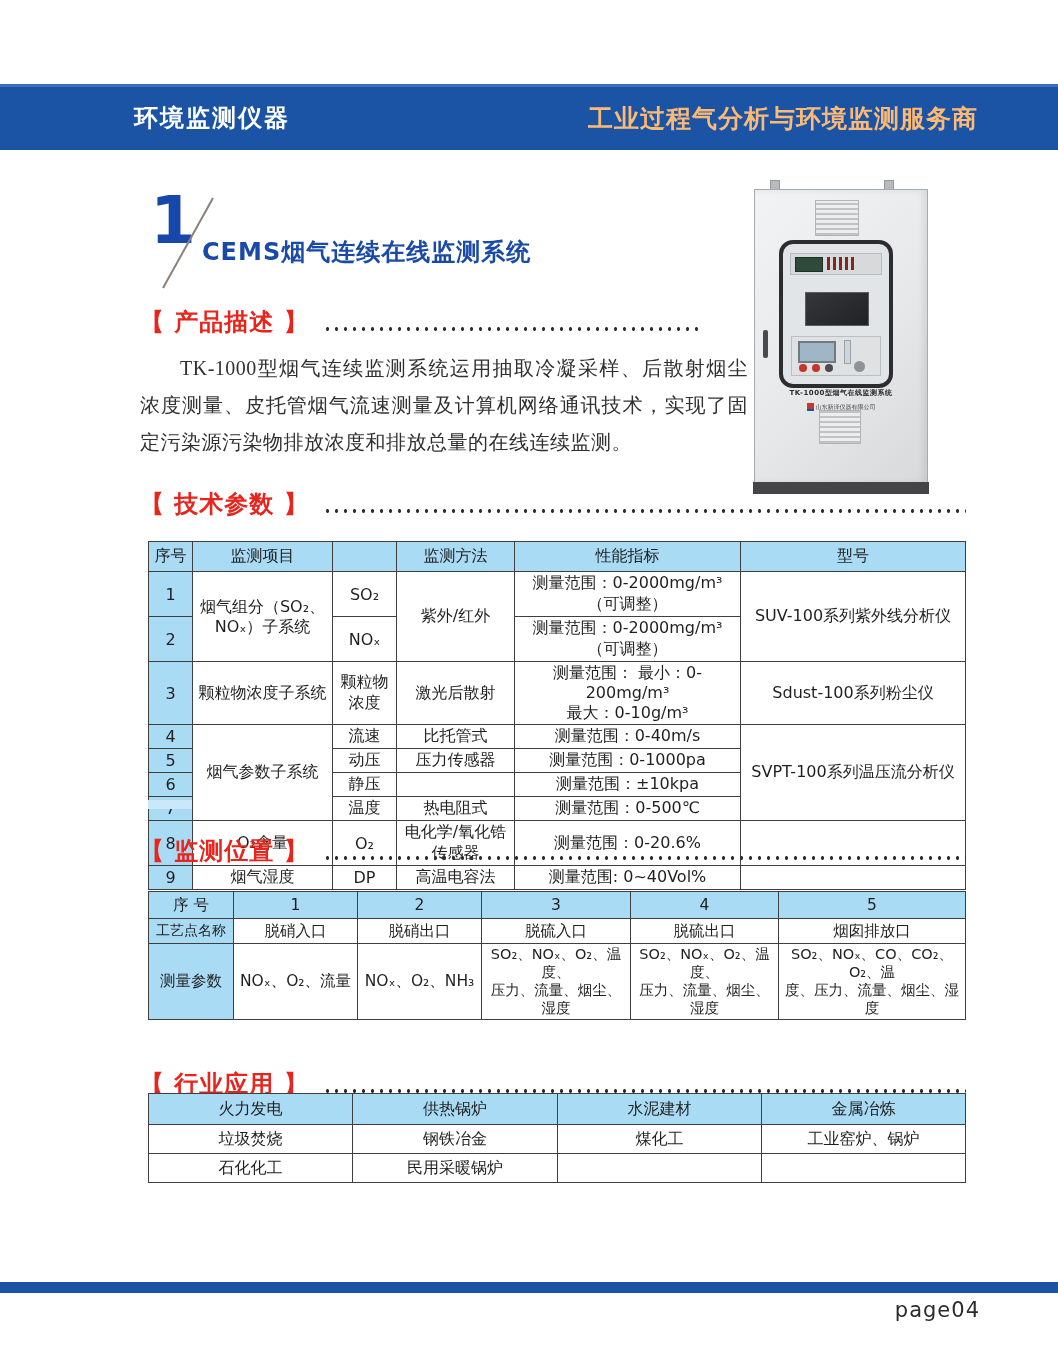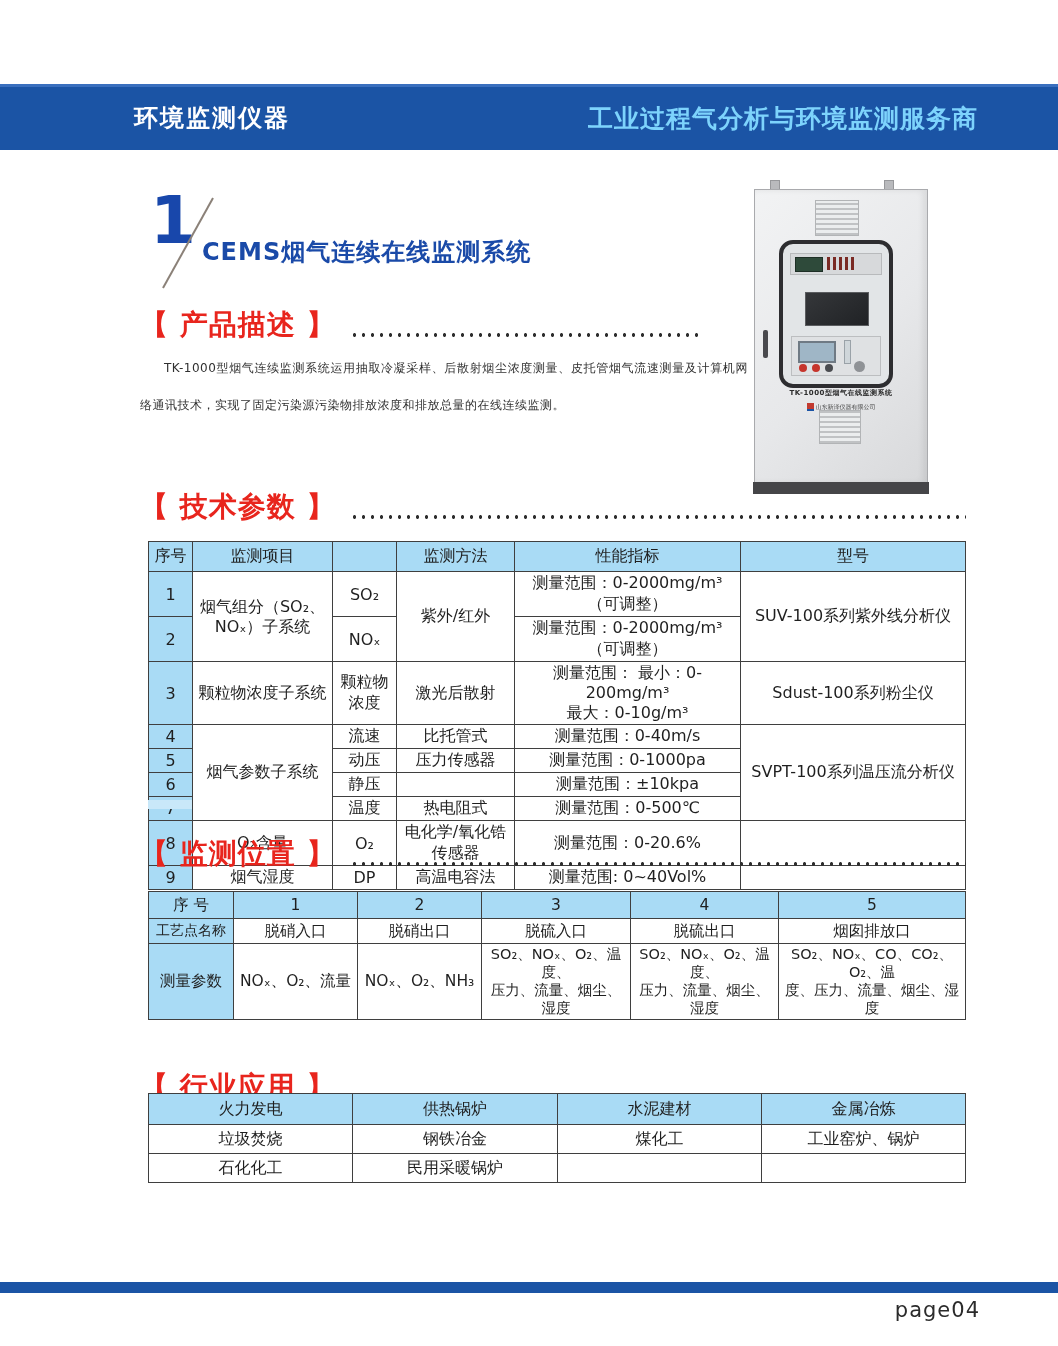--- a/index.html
+++ b/index.html
@@ -5,41 +5,41 @@
   html,body{margin:0;padding:0;background:#ffffff;}
   #page{position:relative;width:1058px;height:1346px;background:#ffffff;overflow:hidden;
         font-family:"DejaVu Sans","Liberation Sans",sans-serif;color:#222;}
 
   
   .topbar{position:absolute;left:0;top:84px;width:1058px;height:66px;background:#1b54a5;
           border-top:3px solid #3a6fbe;box-sizing:border-box;}
   .topbar .left{position:absolute;left:134px;top:0;height:63px;line-height:63px;
                 color:#fff;font-size:24px;font-weight:bold;letter-spacing:2px;}
   .topbar .right{position:absolute;right:80px;top:0;height:63px;line-height:63px;
-                 color:#7dd3fc;font-size:25px;font-weight:bold;letter-spacing:1px;}
+                 color:#fdba74;font-size:25px;font-weight:bold;letter-spacing:1px;}
   .footbar{position:absolute;left:0;top:1282px;width:1058px;height:11px;background:#1b54a5;}
   .pagenum{position:absolute;right:78px;top:1298px;font-size:21px;color:#2b2b2b;letter-spacing:1px;}
 
   
   .big-num{position:absolute;left:150px;top:188px;font-size:66px;font-weight:bold;
            color:#1847ab;line-height:1;}
   .slash{position:absolute;left:150px;top:190px;}
   .main-title{position:absolute;left:202px;top:236px;font-size:24px;font-weight:bold;
               color:#1a4aa8;letter-spacing:1px;}
 
   
   .sec{position:absolute;display:flex;align-items:flex-end;}
-  .sec .t{font-size:28px;font-weight:bold;color:#e8251d;white-space:nowrap;letter-spacing:1px;}
+  .sec .t{font-size:24px;font-weight:bold;color:#e8251d;white-space:nowrap;letter-spacing:1px;}
   .sec .dots{flex:1;height:8px;margin:0 0 5px 14px;
              background-image:radial-gradient(circle,#2e2e2e 1.7px,transparent 1.9px);
              background-size:9px 8px;background-position:0 50%;background-repeat:repeat-x;}
 
   
-  .desc{position:absolute;left:140px;top:350px;width:608px;font-size:12px;line-height:37px;
-        color:#303030;text-align:justify;text-indent:2em;letter-spacing:0.5px;}
+  .desc{position:absolute;left:140px;top:350px;width:608px;font-size:20px;line-height:37px;
+        color:#303030;text-align:justify;text-indent:2em;letter-spacing:0.5px;font-family:Liberation Serif, serif;}
 
   
   table{border-collapse:collapse;table-layout:fixed;}
   td{border:1.5px solid #3f3f3f;text-align:center;vertical-align:middle;
      font-size:16px;color:#1f1f1f;padding:1px 2px;overflow:hidden;}
   td.hd{background:#a9dbf5;}
   td.small{font-size:16px;}
   td.preline{white-space:pre-line;line-height:1.25;}
   .tech{position:absolute;left:148px;top:541px;width:817px;}
   .strip{position:absolute;left:148px;top:800px;width:44px;height:9px;background:#c9e8f9;}

